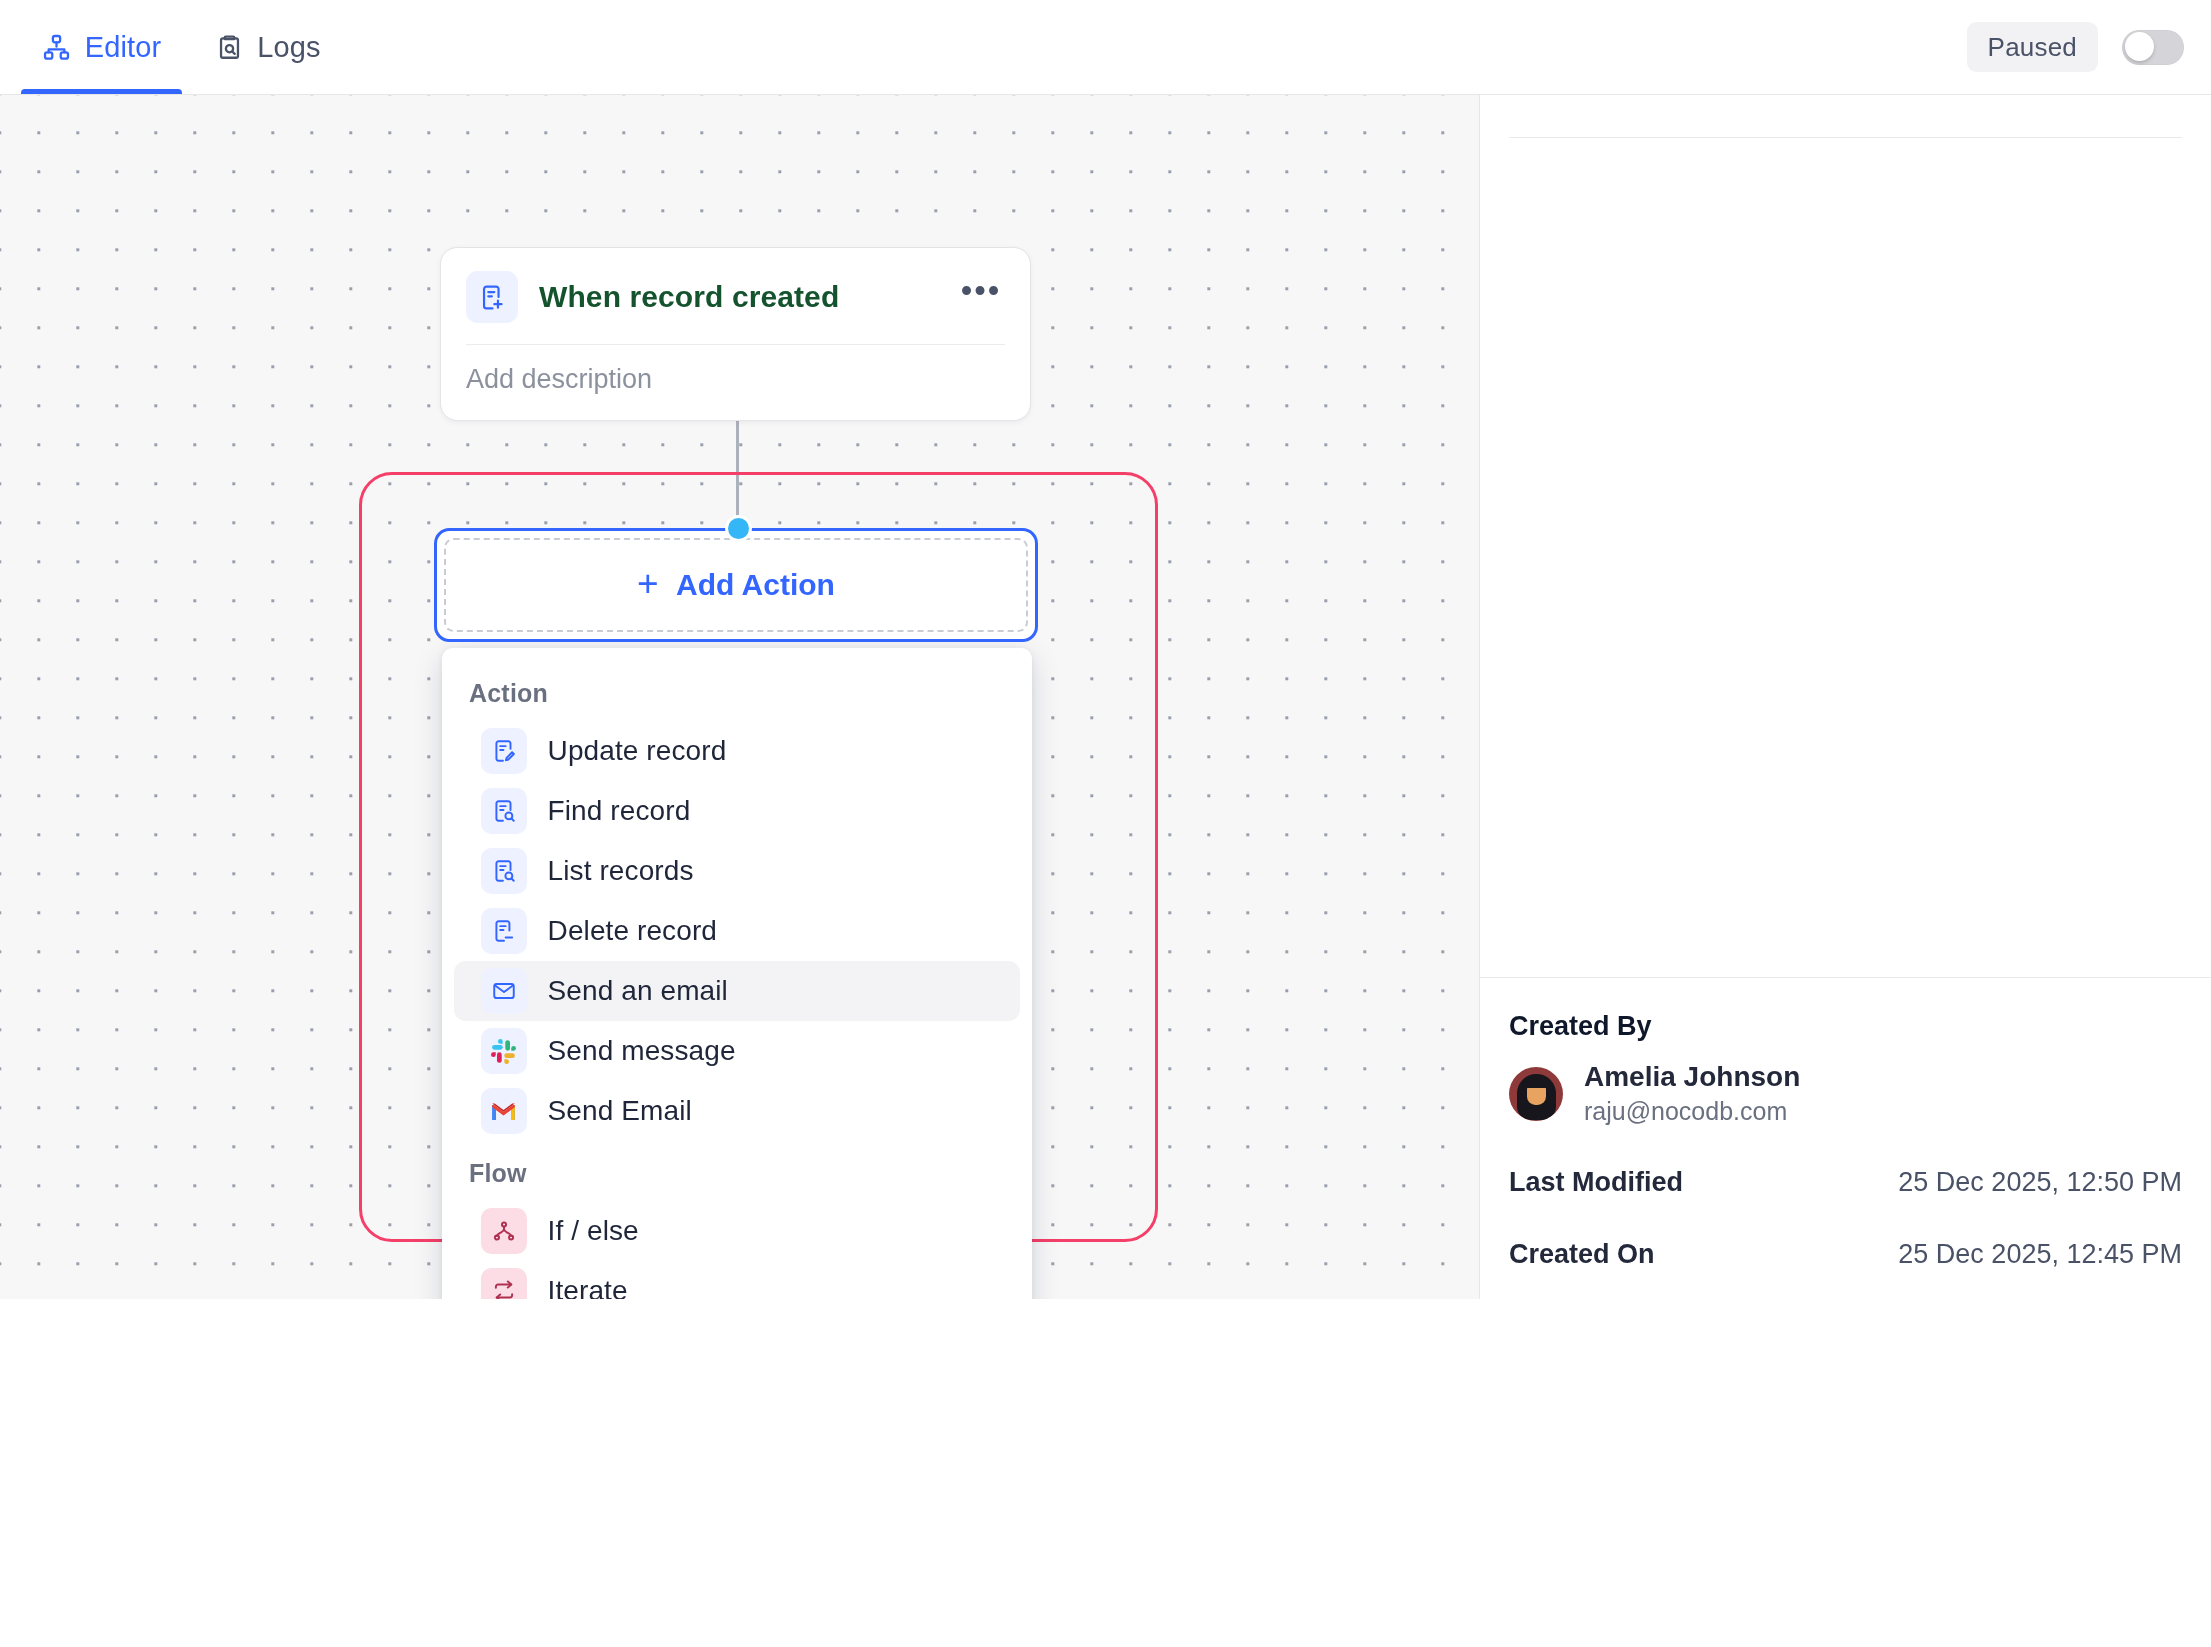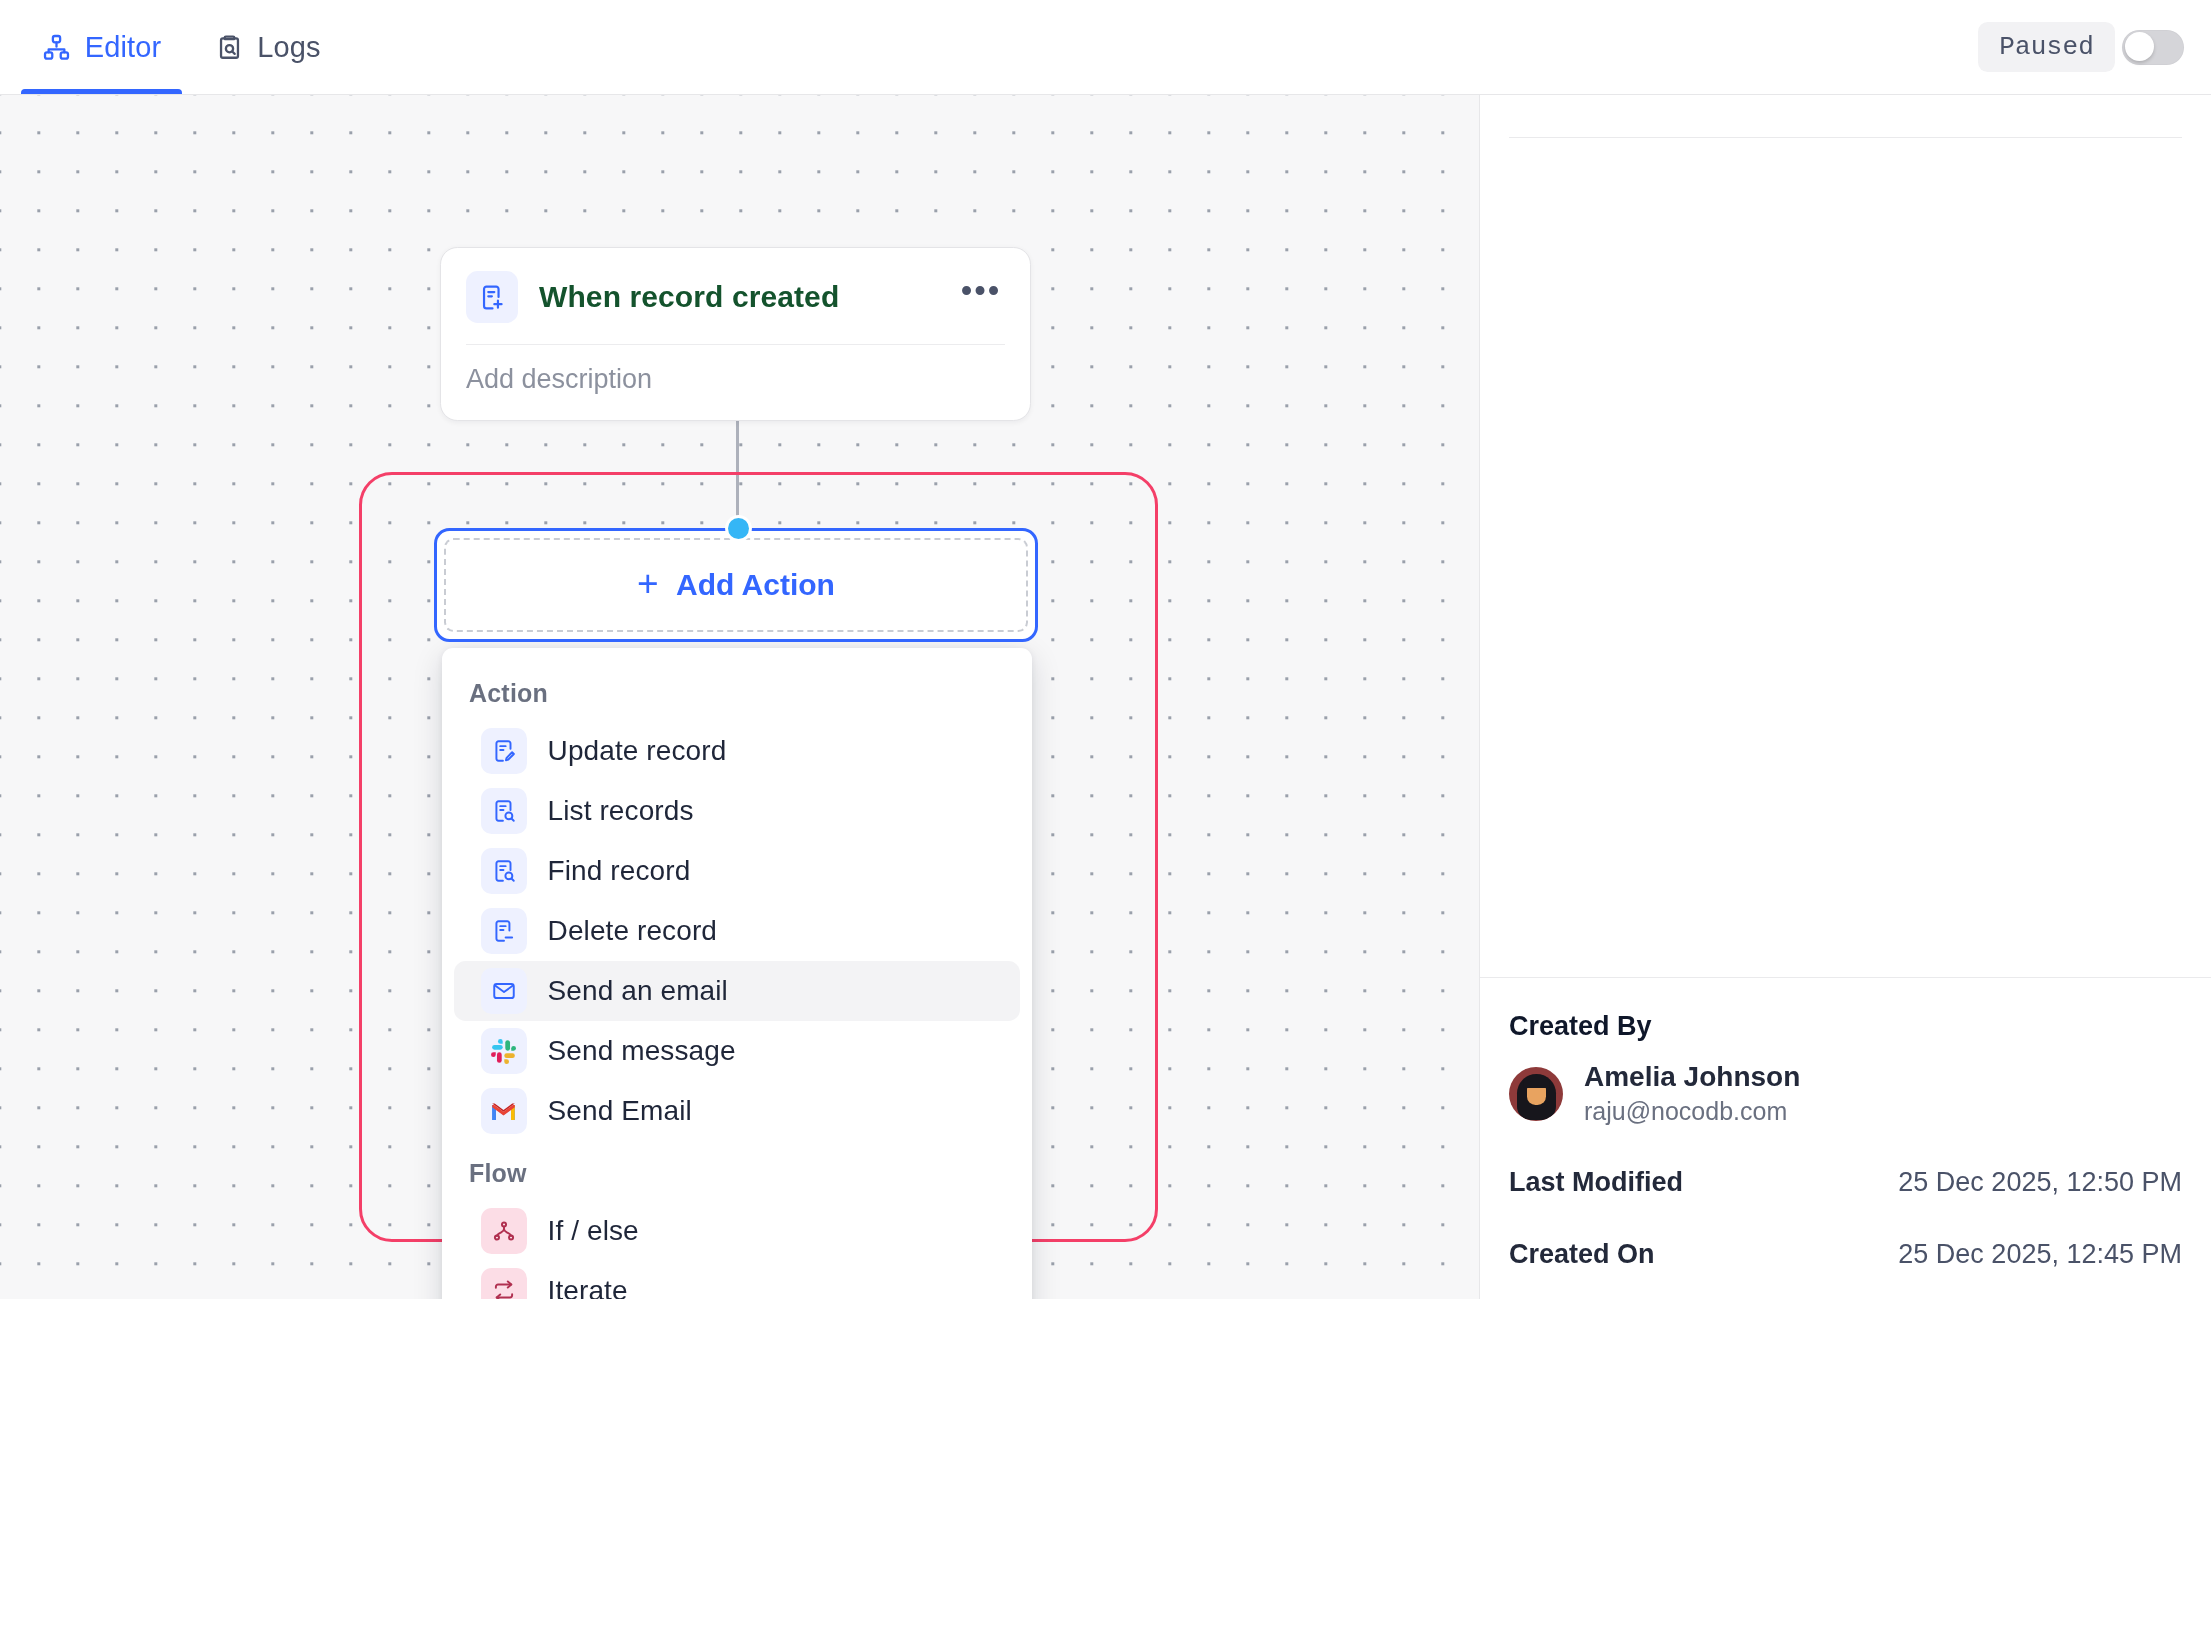--- a/index.html
+++ b/index.html
@@ -33,21 +33,21 @@
   }
   .tab .tab-label { letter-spacing: 0.1px; }
   .tab.active { color: #3366ff; }
   .tab.active::after {
     content: ""; position: absolute; left: 1.9px; right: 1.9px; bottom: 0;
     height: 4.8px; background: #3366ff; border-radius: 3.9px 3.9px 0 0;
   }
   .tab svg { display: block; }
 
   .topbar-right {
-    margin-left: auto; display: flex; align-items: center; gap: 7px; font-family: Liberation Mono, monospace;
+    margin-left: auto; display: flex; align-items: center; gap: 24px;
   }
   .status-badge {
     background: #f2f2f4; color: #4a5268;
     font-size: 26px; padding: 9.7px 21px; border-radius: 9.7px;
     letter-spacing: 0.2px;
   }
   .toggle {
     width: 62px; height: 35px; border-radius: 17.4px;
     background: #d5d5d9; position: relative; cursor: pointer;
     box-shadow: inset 0 0 0 1px rgba(0,0,0,0.02);
@@ -344,33 +344,33 @@
 
         <div class="menu-item">
           <span class="mi-icon plain">
             <svg width="26" height="26" viewBox="0 0 24 24" fill="none" stroke="#3366ff" stroke-width="1.8" stroke-linecap="round" stroke-linejoin="round">
               <path d="M18 11V5a2 2 0 0 0-2-2H7a2 2 0 0 0-2 2v14a2 2 0 0 0 2 2h4"></path>
               <path d="M8.5 7.5h5M8.5 11h3"></path>
               <circle cx="16.5" cy="16.5" r="3.2"></circle>
               <path d="M18.9 18.9l2.1 2.1"></path>
             </svg>
           </span>
-          <span class="mi-label">List records</span>
+          <span class="mi-label">Find record</span>
         </div>
 
         <div class="menu-item">
           <span class="mi-icon plain">
             <svg width="26" height="26" viewBox="0 0 24 24" fill="none" stroke="#3366ff" stroke-width="1.8" stroke-linecap="round" stroke-linejoin="round">
               <path d="M18 11V5a2 2 0 0 0-2-2H7a2 2 0 0 0-2 2v14a2 2 0 0 0 2 2h4"></path>
               <path d="M8.5 7.5h5M8.5 11h3"></path>
               <circle cx="16.5" cy="16.5" r="3.2"></circle>
               <path d="M18.9 18.9l2.1 2.1"></path>
             </svg>
           </span>
-          <span class="mi-label">Find record</span>
+          <span class="mi-label">List records</span>
         </div>
 
         <div class="menu-item">
           <span class="mi-icon plain">
             <svg width="26" height="26" viewBox="0 0 24 24" fill="none" stroke="#3366ff" stroke-width="1.8" stroke-linecap="round" stroke-linejoin="round">
               <path d="M17 11.5V5a2 2 0 0 0-2-2H7a2 2 0 0 0-2 2v14a2 2 0 0 0 2 2h5"></path>
               <path d="M8.5 7.5h5M8.5 11h3"></path>
               <path d="M13.5 18h6"></path>
             </svg>
           </span>

